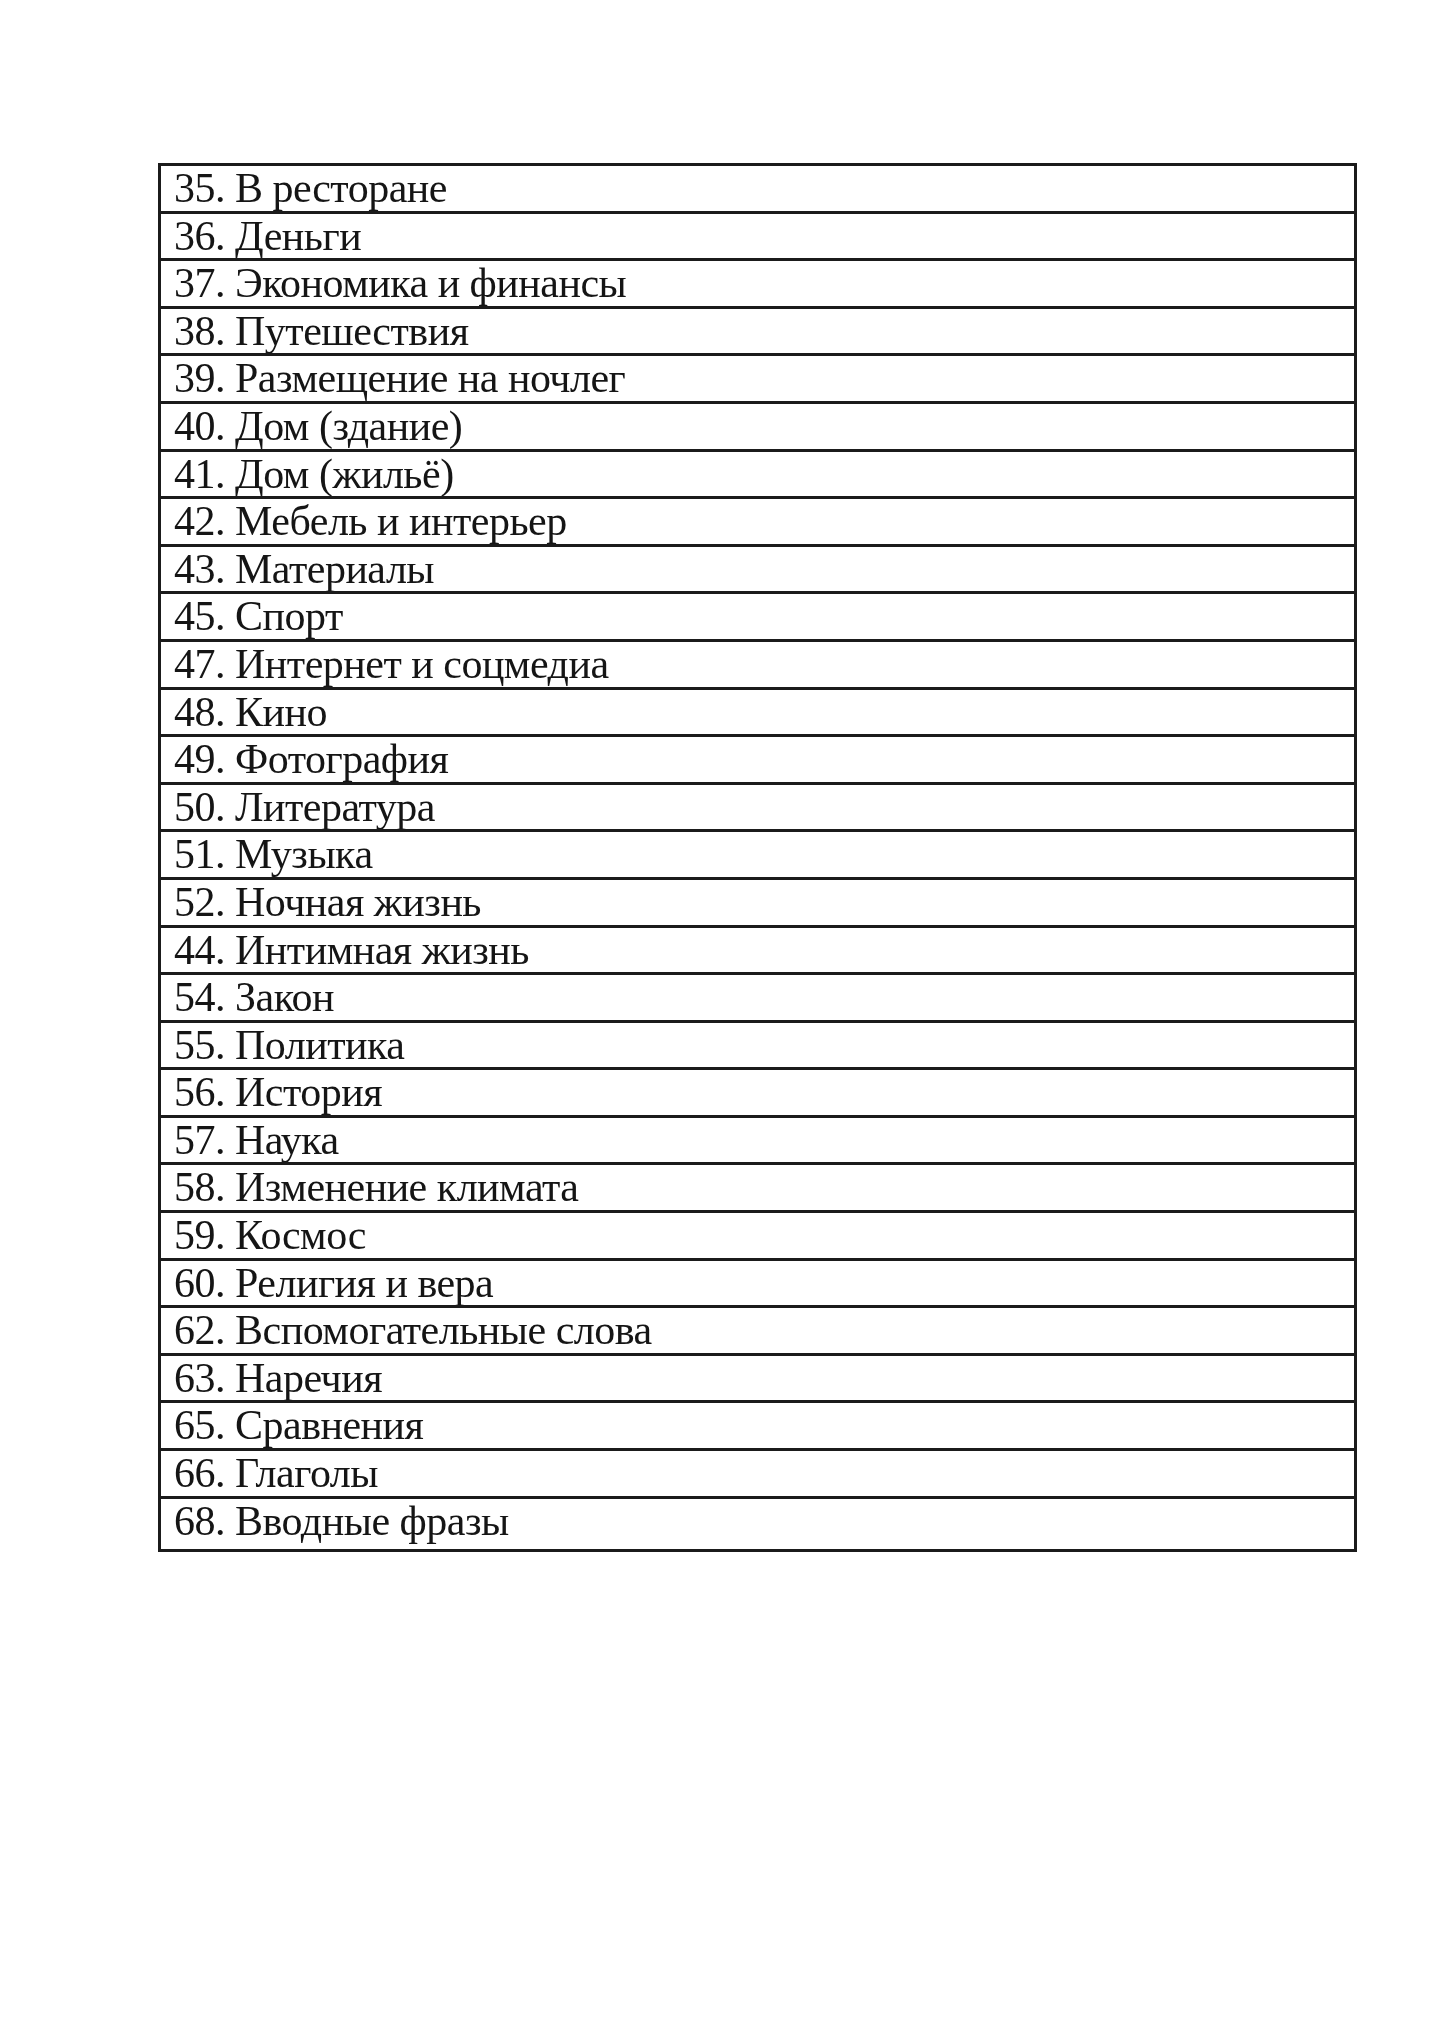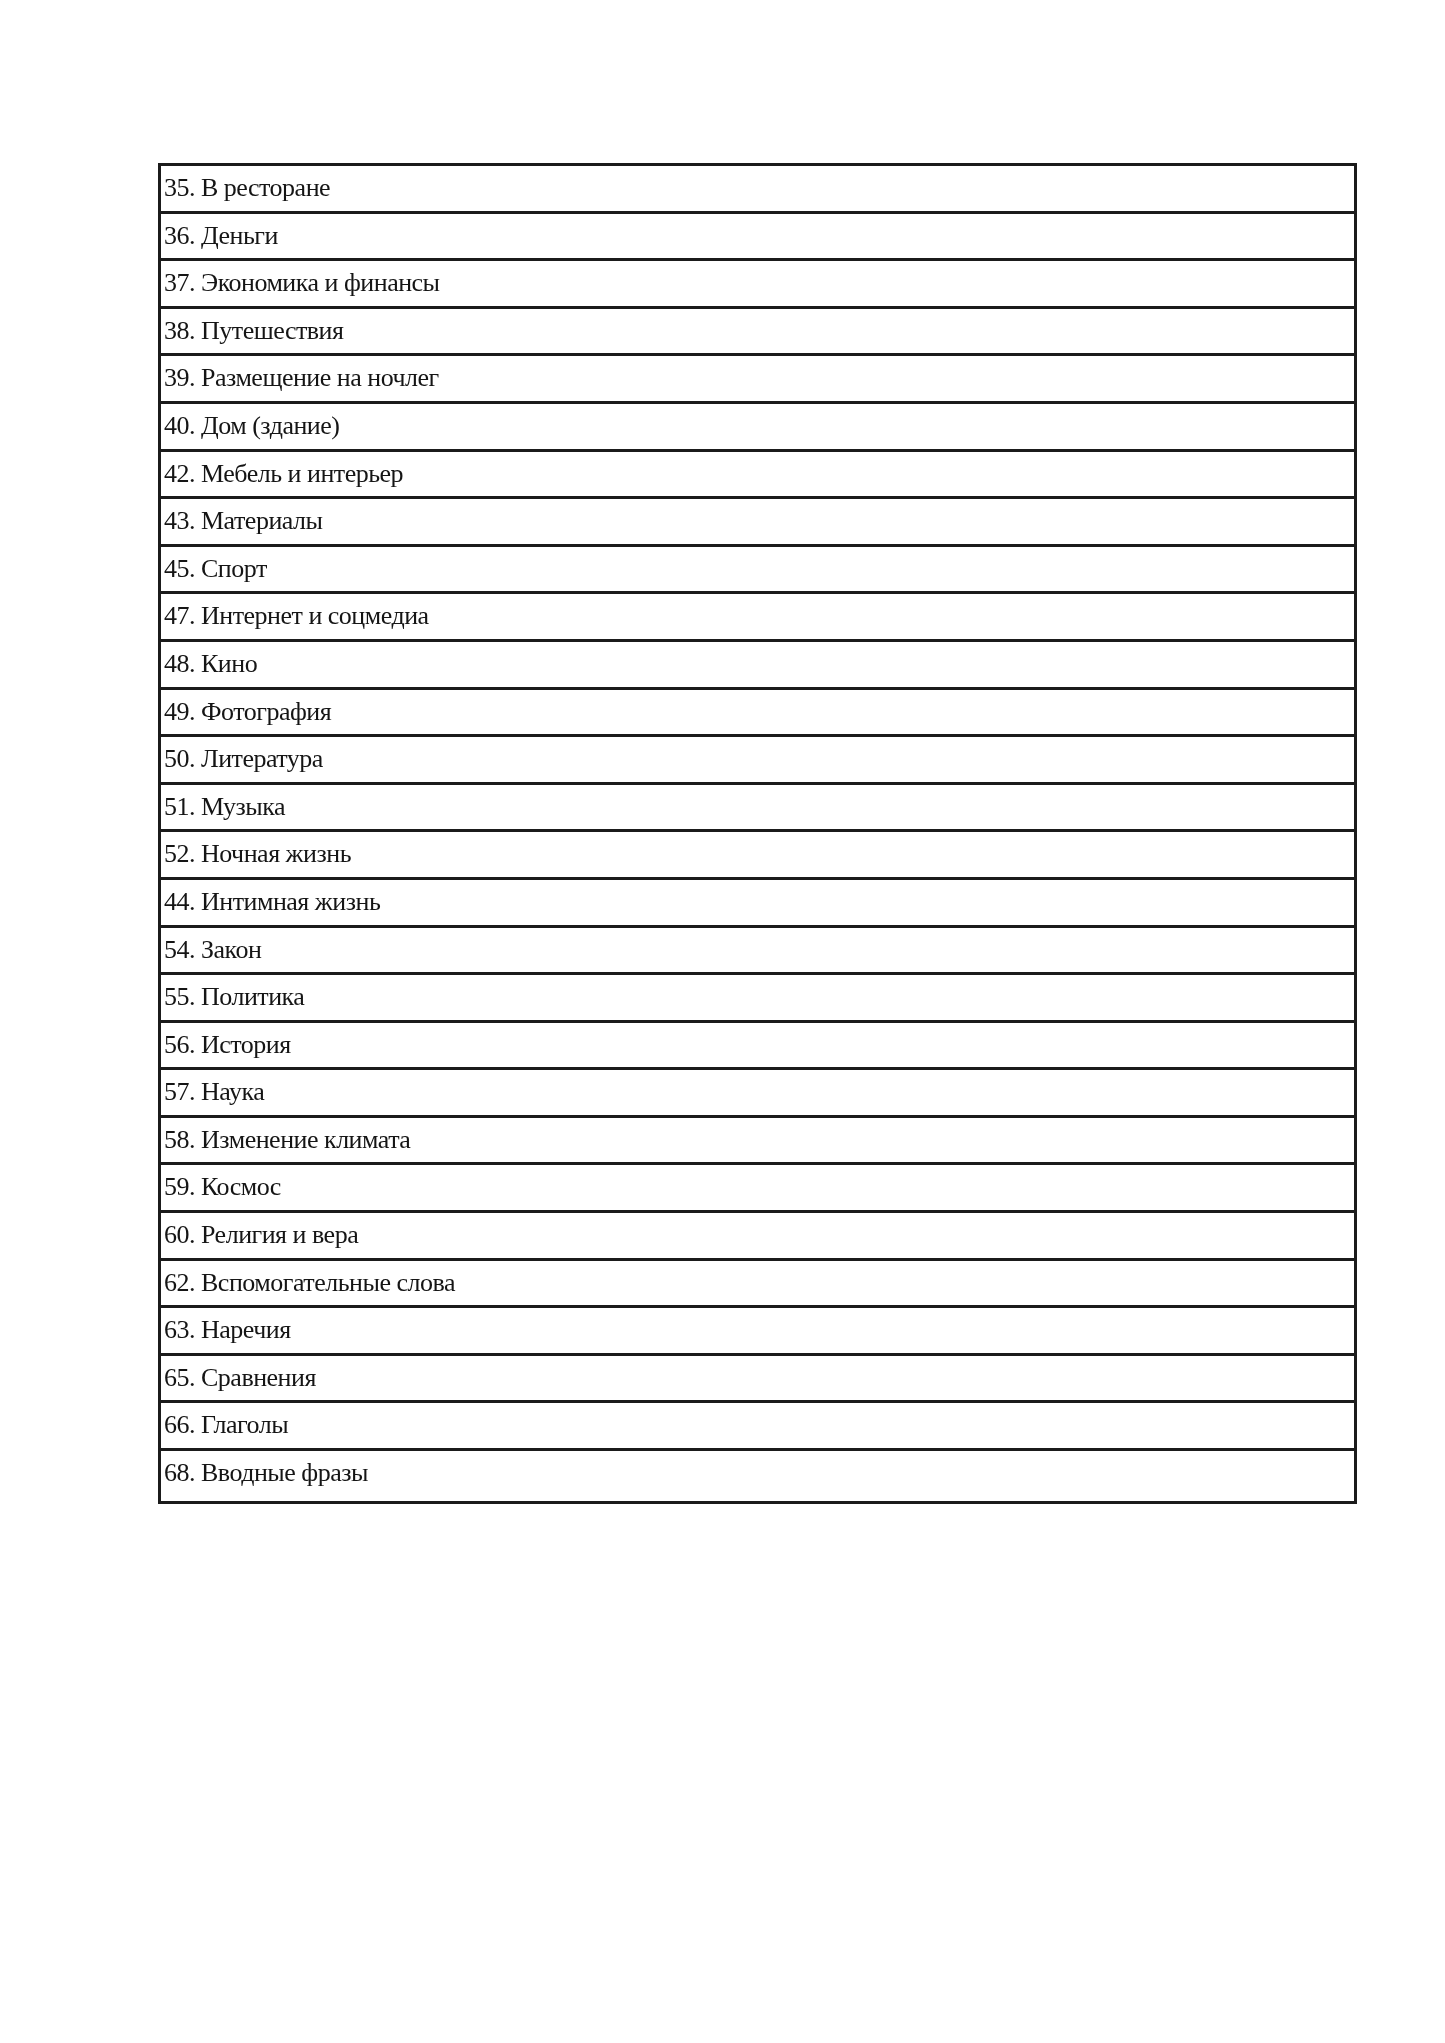--- a/index.html
+++ b/index.html
@@ -24,22 +24,22 @@
     left: 158px;
     top: 163px;
     width: 1199px;
     border: 3px solid #1b1b1b;
     background: #ffffff;
   }
 
   .toc-row {
     height: 47.6px;
     border-bottom: 3px solid #1b1b1b;
-    padding-left: 3px;
-    font-size: 26px;
+    padding-left: 13px;
+    font-size: 42px;
     line-height: 44.6px;
     letter-spacing: -0.5px;
     color: #151515;
     white-space: nowrap;
     overflow: hidden;
     background: #ffffff;
   }
 
   .toc-row:last-child {
     border-bottom: none;
@@ -51,20 +51,21 @@
 
 <div class="page">
   <div class="toc-table">
 
   <div class="toc-row">35. В ресторане</div>
       <div class="toc-row">36. Деньги</div>
       <div class="toc-row">37. Экономика и финансы</div>
       <div class="toc-row">38. Путешествия</div>
       <div class="toc-row">39. Размещение на ночлег</div>
       <div class="toc-row">40. Дом (здание)</div>
+      <div class="toc-row">41. Дом (жильё)</div>
       <div class="toc-row">42. Мебель и интерьер</div>
       <div class="toc-row">43. Материалы</div>
       <div class="toc-row">45. Спорт</div>
       <div class="toc-row">47. Интернет и соцмедиа</div>
       <div class="toc-row">48. Кино</div>
       <div class="toc-row">49. Фотография</div>
       <div class="toc-row">50. Литература</div>
       <div class="toc-row">51. Музыка</div>
       <div class="toc-row">52. Ночная жизнь</div>
       <div class="toc-row">44. Интимная жизнь</div>

